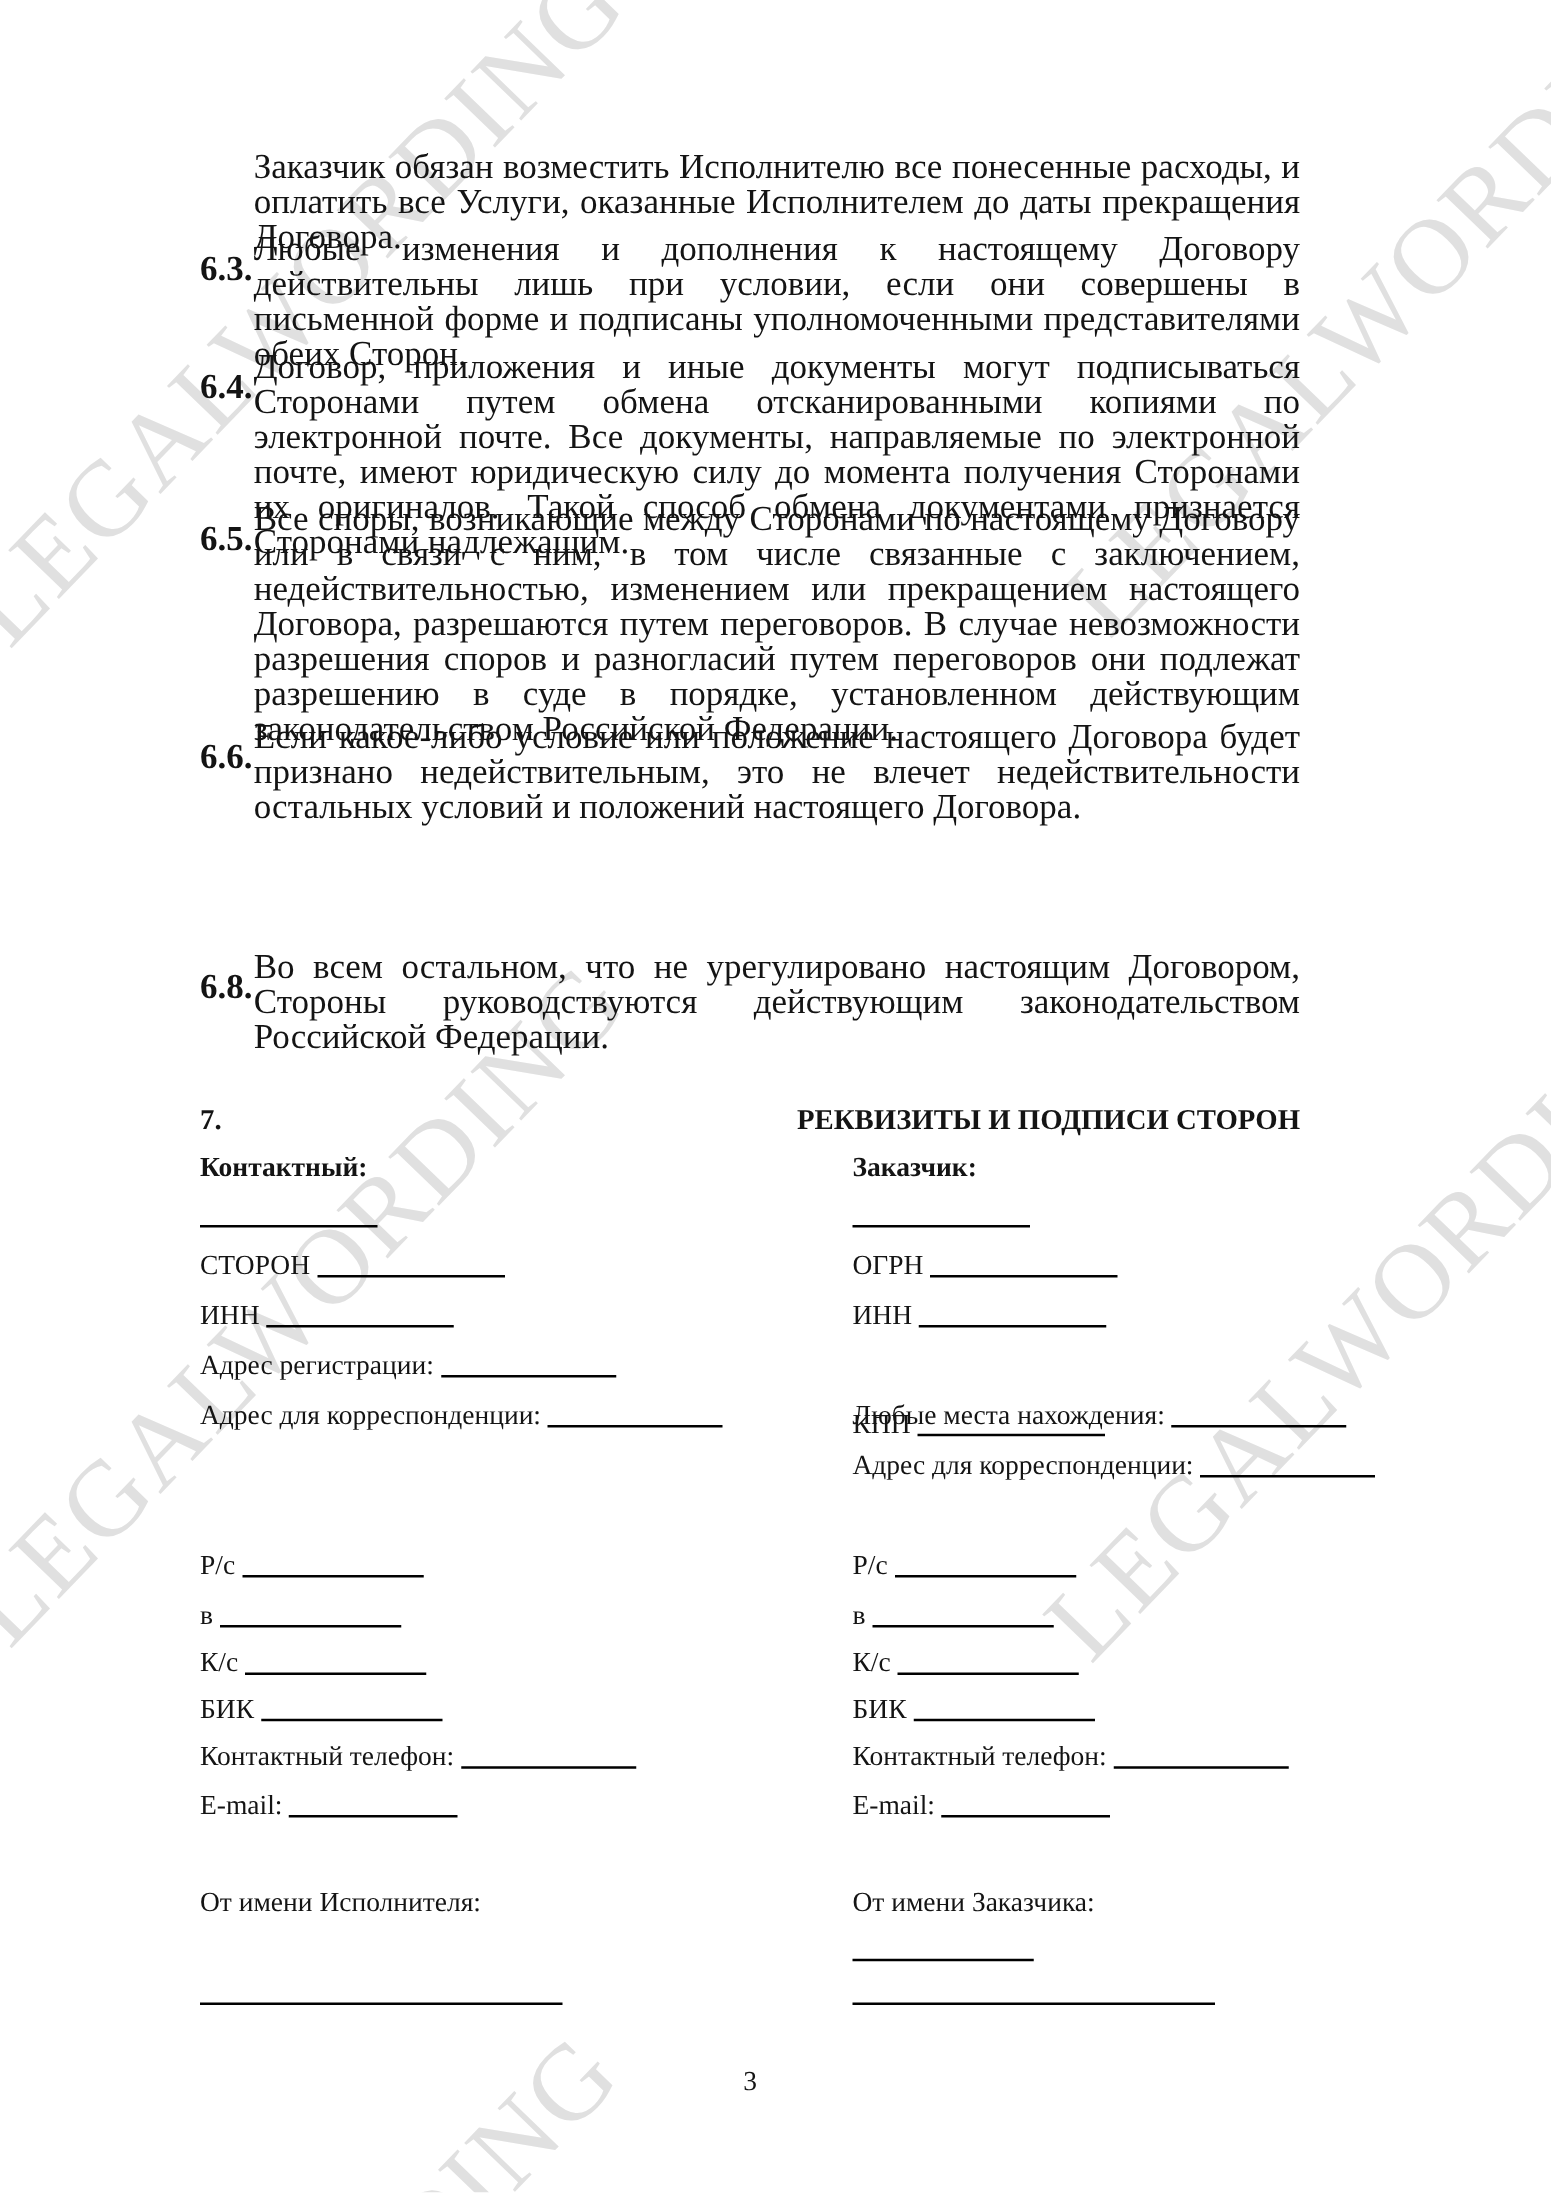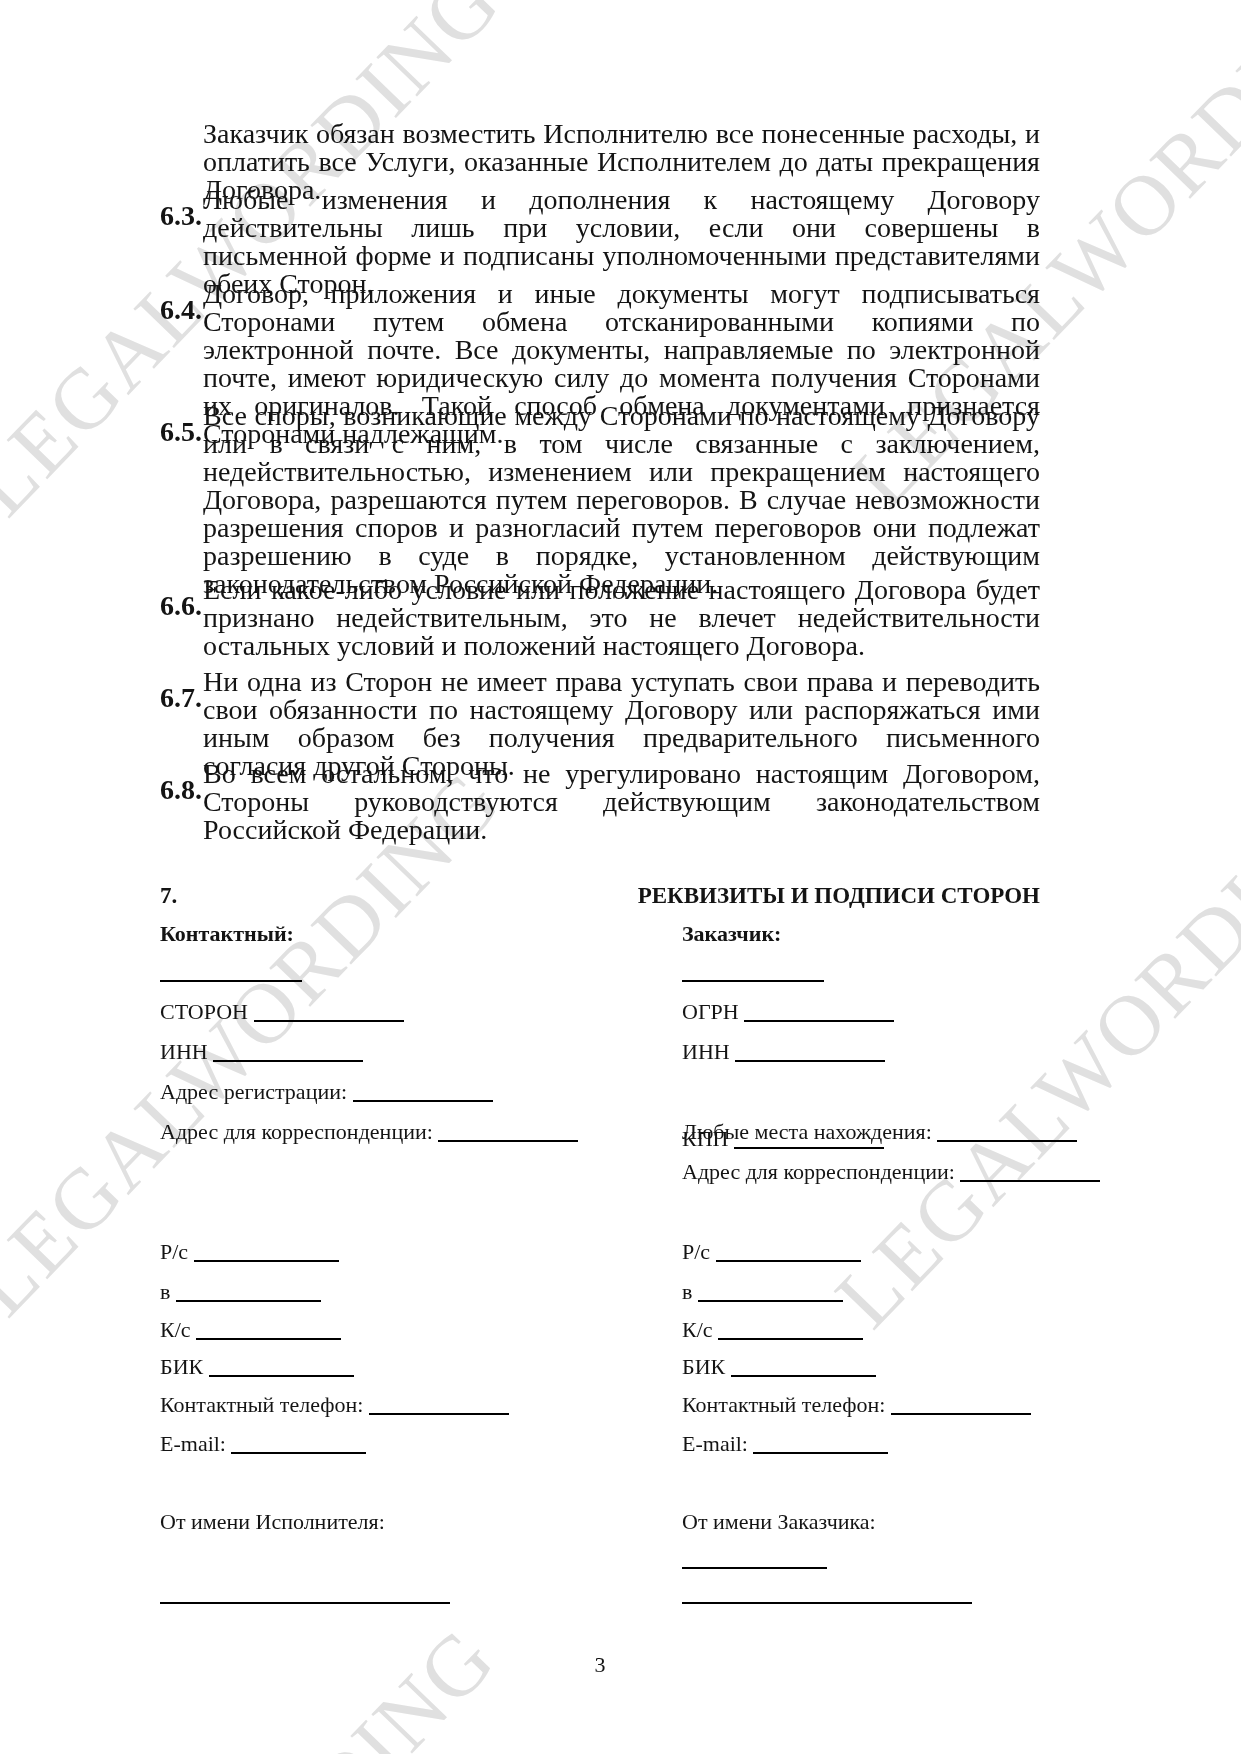--- a/index.html
+++ b/index.html
@@ -90,24 +90,20 @@
       <div class="ctext">Договор, приложения и иные документы могут подписываться Сторонами путем обмена отсканированными копиями по электронной почте. Все документы, направляемые по электронной почте, имеют юридическую силу до момента получения Сторонами их оригиналов. Такой способ обмена документами признается Сторонами надлежащим.</div>
     </div>
     <div class="clause" style="top:402px">
       <span class="cnum">6.5.</span>
       <div class="ctext">Все споры, возникающие между Сторонами по настоящему Договору или в связи с ним, в том числе связанные с заключением, недействительностью, изменением или прекращением настоящего Договора, разрешаются путем переговоров. В случае невозможности разрешения споров и разногласий путем переговоров они подлежат разрешению в суде в порядке, установленном действующим законодательством Российской Федерации.</div>
     </div>
     <div class="clause" style="top:576px">
       <span class="cnum">6.6.</span>
       <div class="ctext">Если какое-либо условие или положение настоящего Договора будет признано недействительным, это не влечет недействительности остальных условий и положений настоящего Договора.</div>
     </div>
-    <div class="clause" style="top:668px">
-      <span class="cnum">6.7.</span>
-      <div class="ctext">Ни одна из Сторон не имеет права уступать свои права и переводить свои обязанности по настоящему Договору или распоряжаться ими иным образом без получения предварительного письменного согласия другой Стороны.</div>
-    </div>
     <div class="clause" style="top:760px">
       <span class="cnum">6.8.</span>
       <div class="ctext">Во всем остальном, что не урегулировано настоящим Договором, Стороны руководствуются действующим законодательством Российской Федерации.</div>
     </div>
 
     <div class="heading" style="top:882px">
       <span class="hnum">7.</span>
       <div class="htitle">РЕКВИЗИТЫ И ПОДПИСИ СТОРОН</div>
     </div>
 

